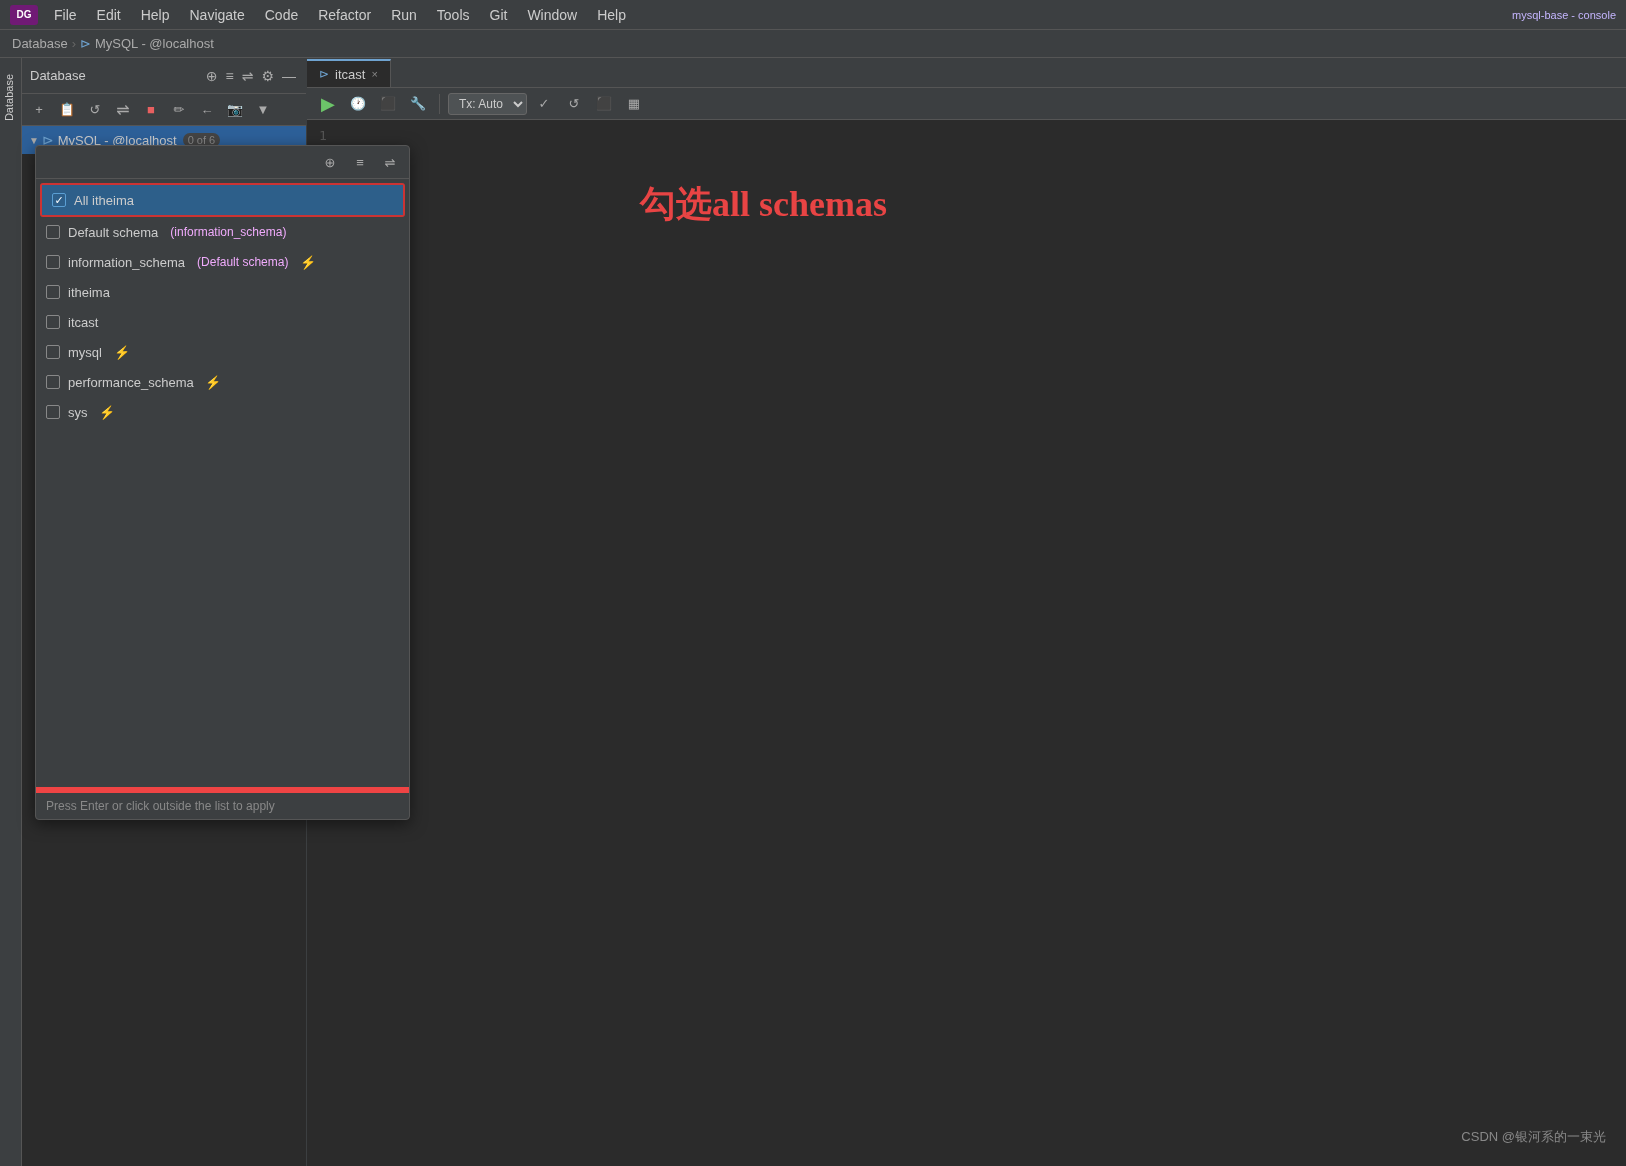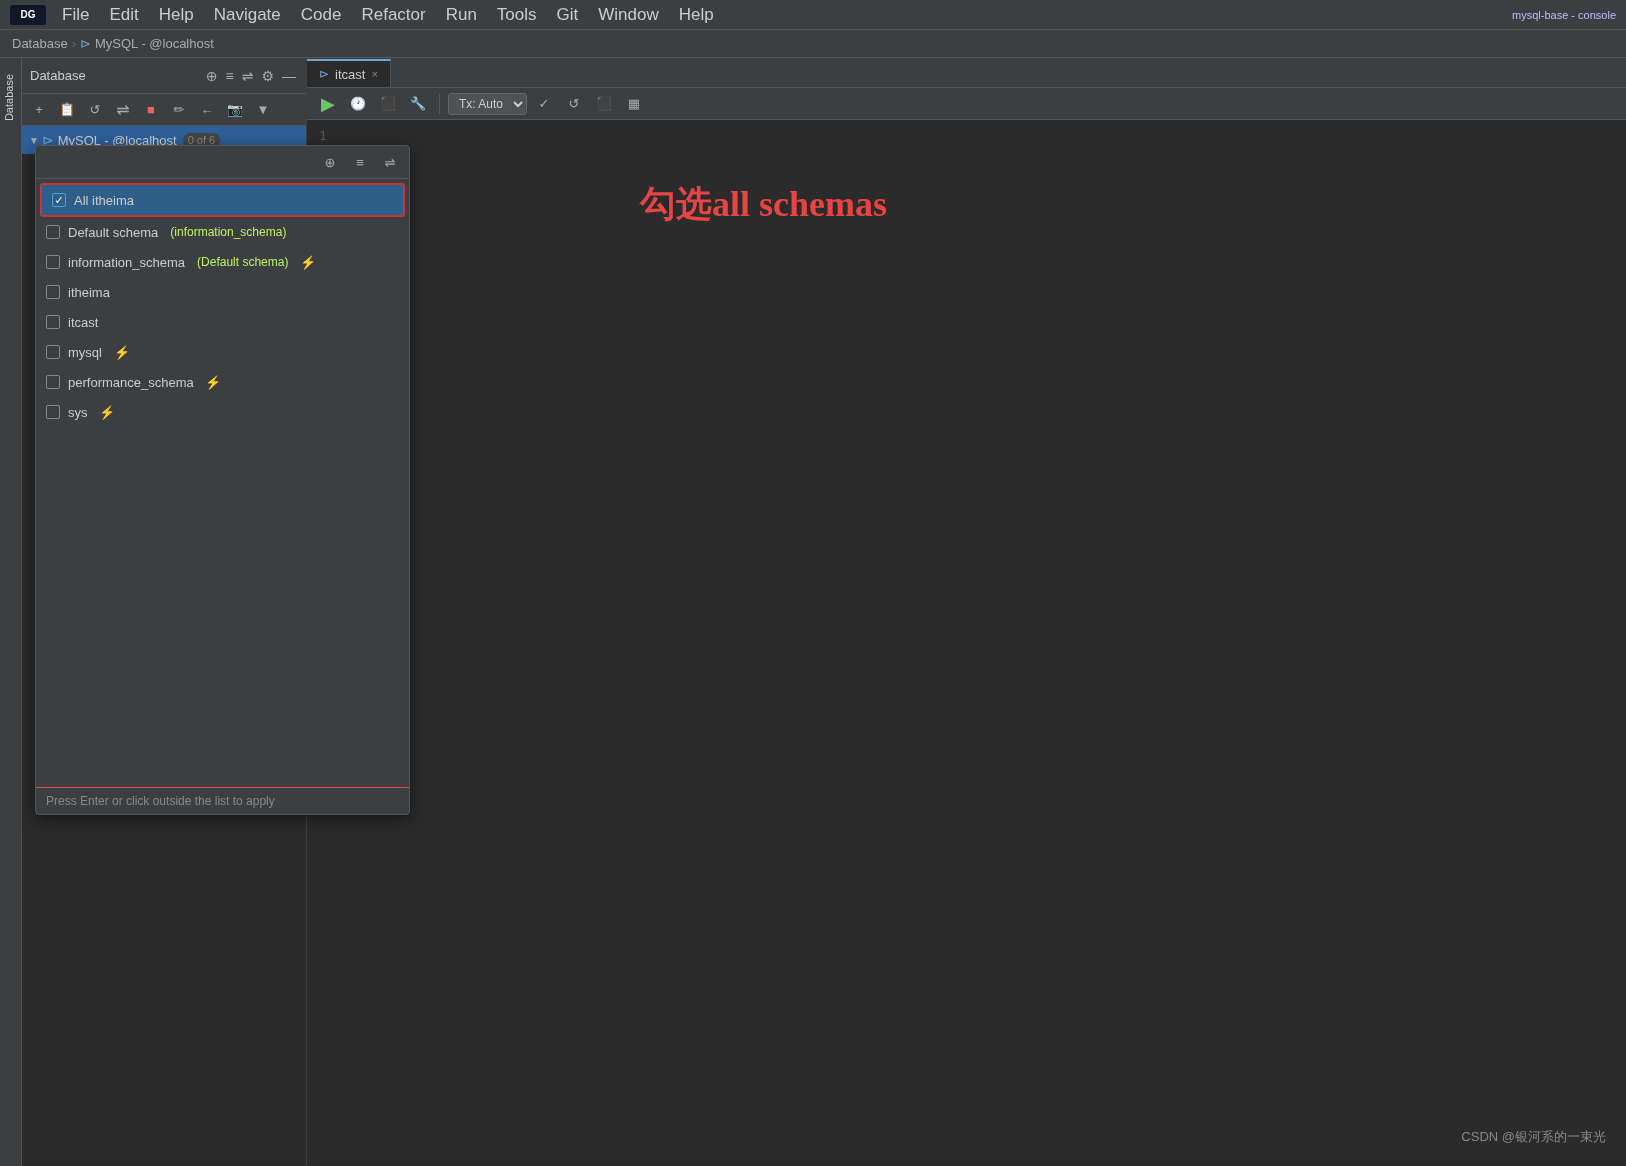--- a/index.html
+++ b/index.html
@@ -17,44 +17,44 @@
     
     .title-bar {
       height: 30px;
       background: #3c3f41;
       display: flex;
       align-items: center;
       padding: 0 10px;
       border-bottom: 1px solid #555;
     }
     .title-bar-logo {
-      width: 36px;
+      width: 28px;
       height: 20px;
       margin-right: 8px;
-      background: #0f172a;
+      background: #701a75;
       border-radius: 3px;
       display: flex;
       align-items: center;
       justify-content: center;
       font-size: 10px;
       font-weight: bold;
       color: white;
       flex-shrink: 0;
     }
     .title-bar-menu {
       display: flex;
       gap: 4px;
       flex: 1;
     }
     .menu-item {
       padding: 2px 8px;
       color: #ccc;
       cursor: pointer;
       border-radius: 3px;
-      font-size: 17px;
+      font-size: 14px;
     }
     .title-bar-title {
       color: #c4b5fd;
       font-size: 11px;
       margin-left: auto;
     }
 
     
     .breadcrumb-bar {
       height: 28px;
@@ -311,25 +311,25 @@
       justify-content: center;
       font-size: 11px;
       flex-shrink: 0;
     }
     .dropdown-item.checked .chk {
       background: #2d5f8a;
       border-color: #5a9fd4;
       color: white;
     }
     .dropdown-item .item-label { color: #ccc; font-size: 13px; }
-    .dropdown-item .item-sub { color: #bef264; font-size: 12px; margin-left: 4px; }
+    .dropdown-item .item-sub { color: #f0abfc; font-size: 12px; margin-left: 4px; }
     .dropdown-item .lightning { color: #e8a000; margin-left: 4px; }
     .dropdown-footer {
       padding: 6px 10px;
-      border-top: 1px solid #ef4444;
+      border-top: 6px solid #ef4444;
       color: #888;
       font-size: 12px;
     }
     
     .all-schemas-box {
       border: 2px solid #cc3333;
       margin: 4px 4px 0 4px;
       border-radius: 3px;
     }
 

